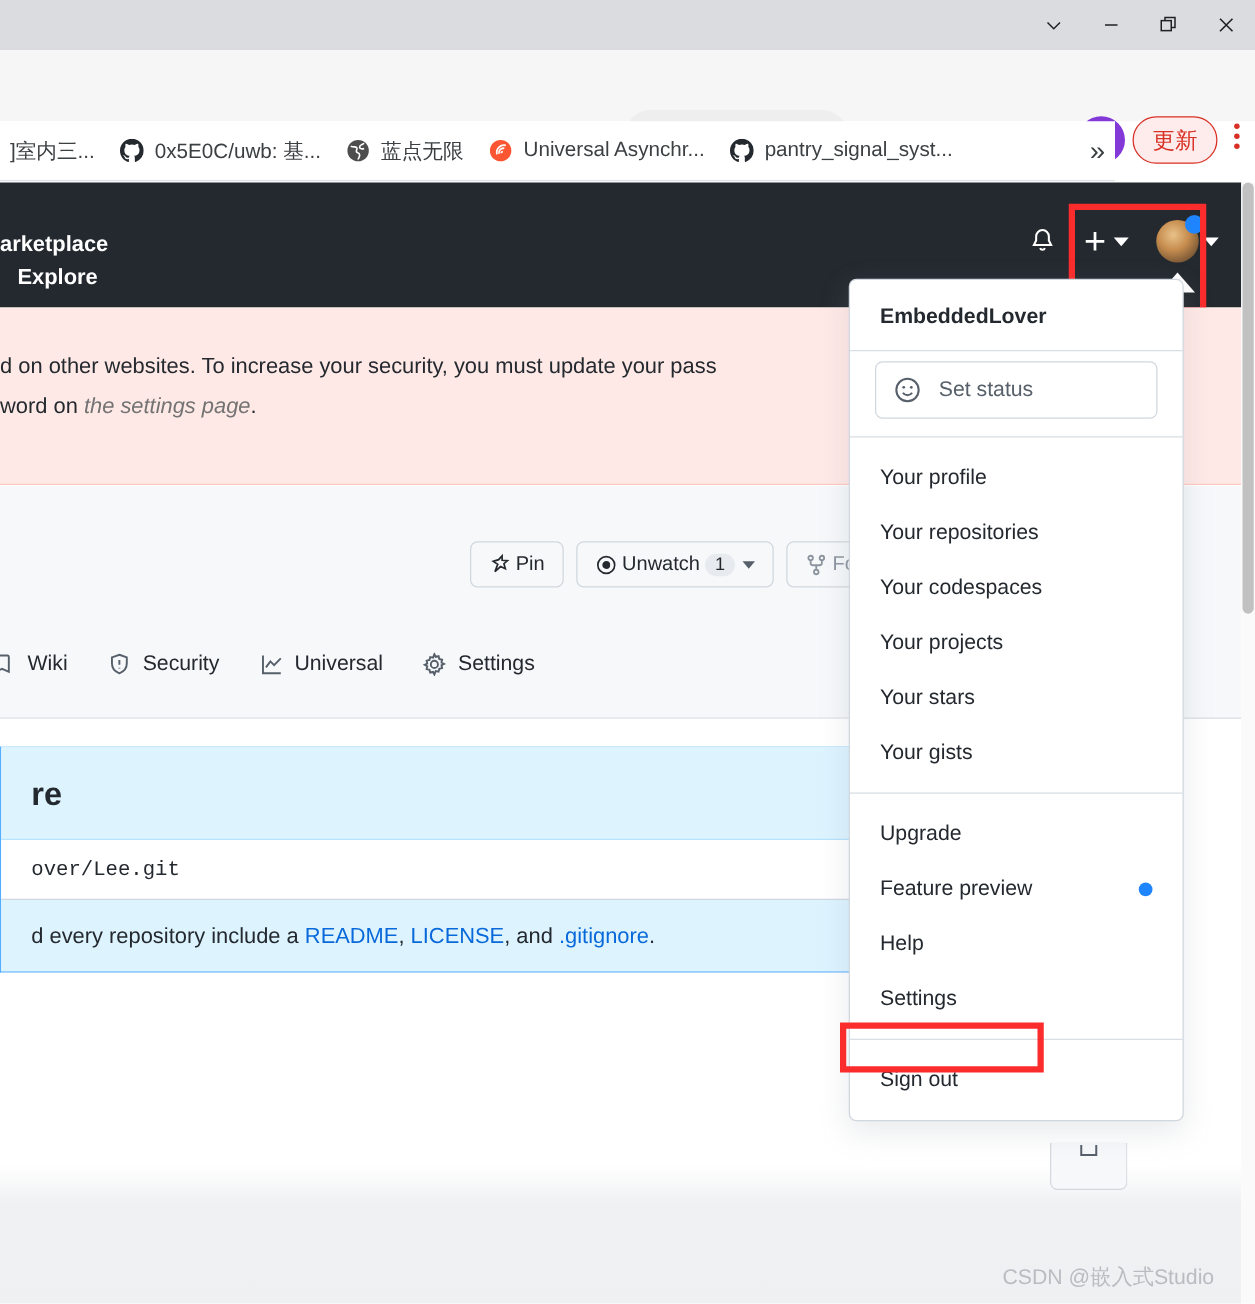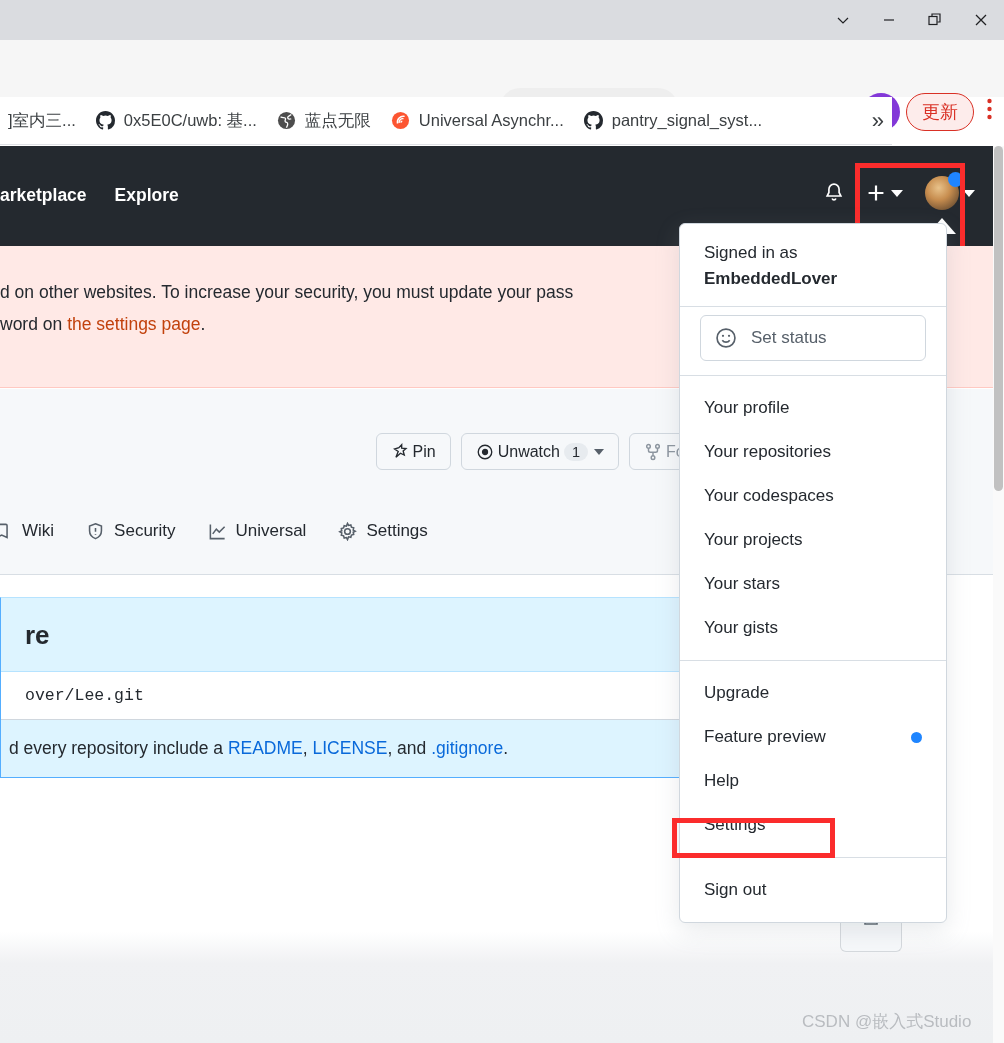--- a/index.html
+++ b/index.html
@@ -51,21 +51,21 @@
   }
   .bm .bm-label { font-size: 16.5px; }
   .bm-overflow { position: absolute; right: 8px; top: 50%; transform: translateY(-50%);
      font-size: 22px; color: #3c4043; }
 
   
   .gh-header {
     position: absolute; left: 0; top: 146px; width: 993px; height: 100px;
     background: #24292f;
   }
-  .gh-nav { position: absolute; left: 0; top: 36px; display: flex; gap: 0; }
+  .gh-nav { position: absolute; left: 0; top: 36px; display: flex; gap: 0; flex-direction: column; }
   .gh-nav a {
     color: #ffffff; font-size: 17.5px; font-weight: bold; text-decoration: none;
     padding: 0 14px; line-height: 26px;
   }
   .gh-hdr-right { position: absolute; right: 18px; top: 30px; display: flex; align-items: center; gap: 0; }
   .hdr-btn { display: flex; align-items: center; justify-content: center; color: #ffffff; }
   .plus-group { display: flex; align-items: center; gap: 4px; margin-left: 20px; }
   .caret-dn {
     width: 0; height: 0; border-left: 6px solid transparent; border-right: 6px solid transparent;
     border-top: 7px solid #ffffff;
@@ -90,21 +90,21 @@
     border: 5px solid #fb2c2c; pointer-events: none;
   }
 
   
   .banner {
     position: absolute; left: 0; top: 246px; width: 993px; height: 142px;
     background: #ffe9e6; border-bottom: 1px solid #ffc9c2;
     font-size: 17.5px; color: #24292f; line-height: 32px;
   }
   .banner .txt { position: absolute; left: 0; top: 30px; width: 700px; }
-  .banner a { color: #c2410c; text-decoration: none; }
+  .banner a { color: #737373; text-decoration: none; font-style: italic; }
 
   
   .repo-area {
     position: absolute; left: 0; top: 389px; width: 993px; height: 186px;
     background: #f6f8fa; border-bottom: 1px solid #d8dee4;
   }
   .repo-actions { position: absolute; left: 0; top: 44px; right: 0; display: flex; justify-content: flex-end; gap: 10px; padding-right: 280px; }
   .btn {
     display: flex; align-items: center; gap: 4px;
     height: 37px; padding: 0 14px;
@@ -125,21 +125,21 @@
 
   
   .qs-wrap { position: absolute; left: 0; top: 575px; width: 842px; }
   .qs-gap { height: 22px; background: #ffffff; }
   .qs-box { border: 1px solid #54aeff; border-top: 1px solid #b6e3ff;
      background: #ffffff; }
   .qs-head { background: #ddf4ff; padding: 22px 24px 20px 24px; font-size: 26px;
      font-weight: bold; color: #24292f; border-bottom: 1px solid #b6e3ff; }
   .qs-url { background: #ffffff; padding: 14px 24px; font-family: "Liberation Mono", monospace;
      font-size: 16.5px; color: #24292f; border-bottom: 1px solid #d0d7de; }
-  .qs-foot { background: #ddf4ff; padding: 18px 8px; font-size: 17.5px; color: #24292f; }
+  .qs-foot { background: #ddf4ff; padding: 18px 24px; font-size: 17.5px; color: #24292f; }
   .qs-foot a { color: #0969da; text-decoration: none; }
 
   
   .lower-white { position: absolute; left: 0; top: 822px; width: 993px; height: 110px; background: #ffffff; }
   .lower-grey { position: absolute; left: 0; top: 932px; width: 993px; height: 111px;
      background: linear-gradient(#ffffff 0%, #f0f1f3 28%, #eef0f2 100%); }
   .copy-btn {
     position: absolute; left: 840px; top: 914px; width: 62px; height: 38px;
     border: 1px solid #d5d9dd; border-top: none; border-radius: 0 0 6px 6px;
     background: #f6f8fa; display: flex; align-items: flex-start; justify-content: center;
@@ -441,21 +441,20 @@
       <path d="M3 0v8h12V0"></path>
     </svg>
   </div>
 
   <div class="scrollbar">
     <div class="scroll-thumb"></div>
   </div>
 
   <div class="dropdown">
     <div class="dd-signed">
-      <div>Signed in as</div>
       <div class="who">EmbeddedLover</div>
     </div>
     <div class="dd-divider"></div>
 
     <div class="dd-status-wrap">
       <div class="dd-status">
         <svg width="22" height="22" viewBox="0 0 16 16" fill="none" stroke="#57606a" stroke-width="1.2">
           <circle cx="8" cy="8" r="6.5"></circle>
           <circle cx="5.8" cy="6.4" r="0.8" fill="#57606a" stroke="none"></circle>
           <circle cx="10.2" cy="6.4" r="0.8" fill="#57606a" stroke="none"></circle>

